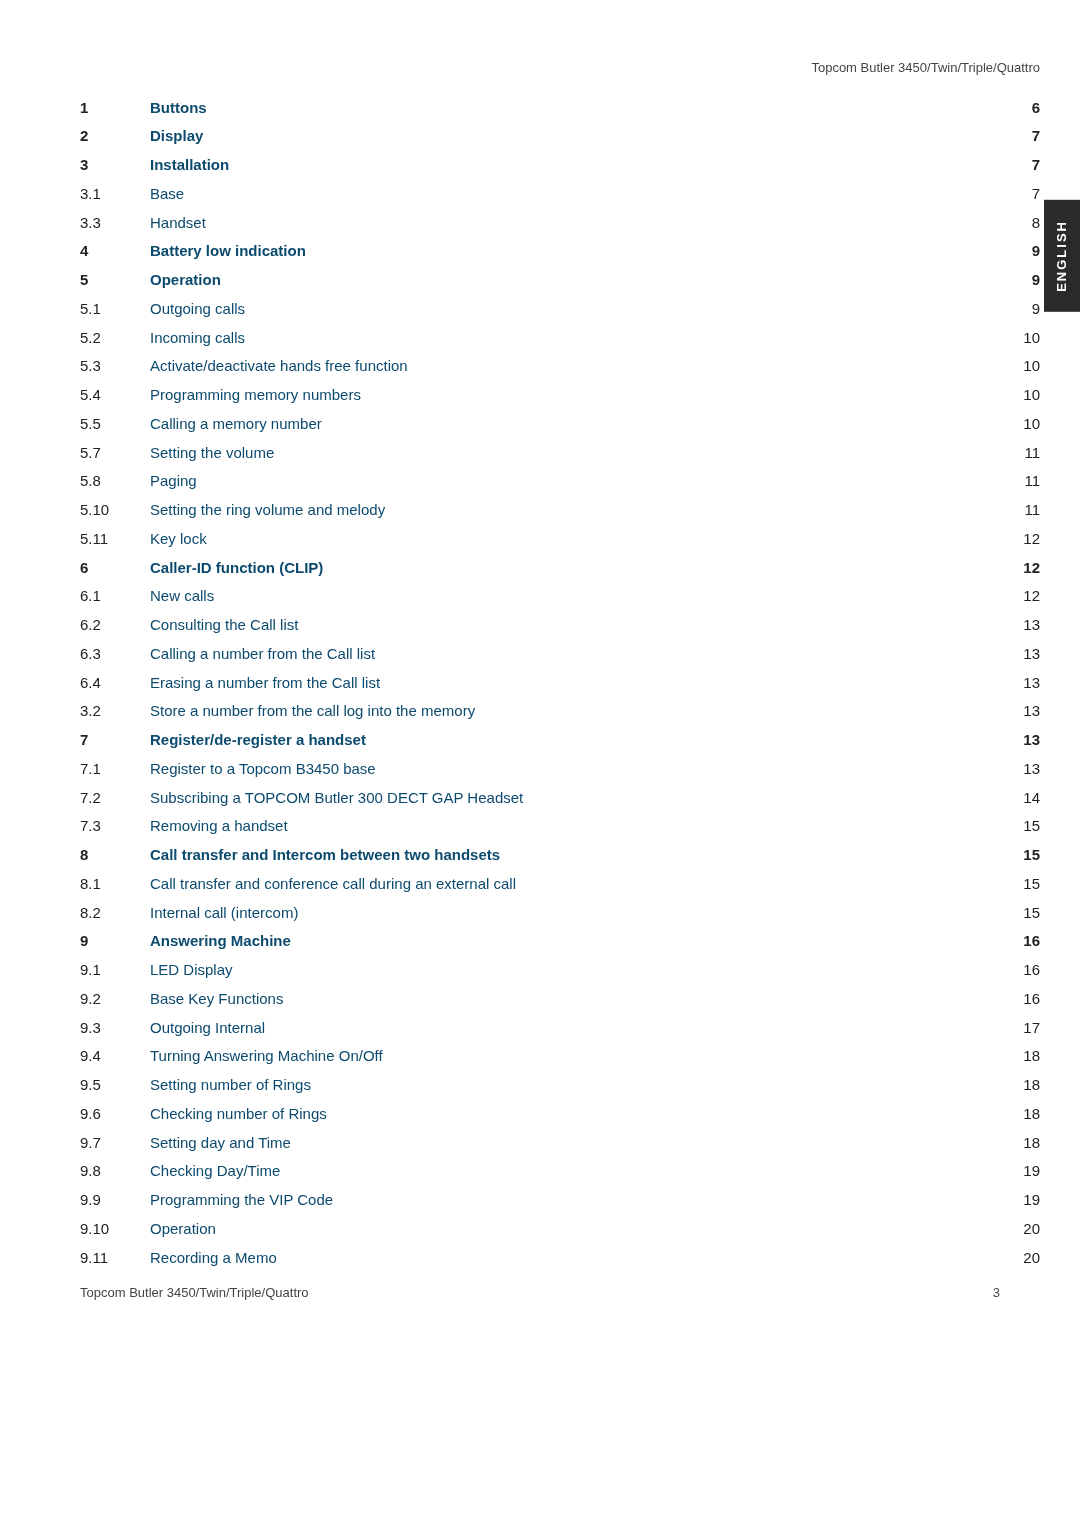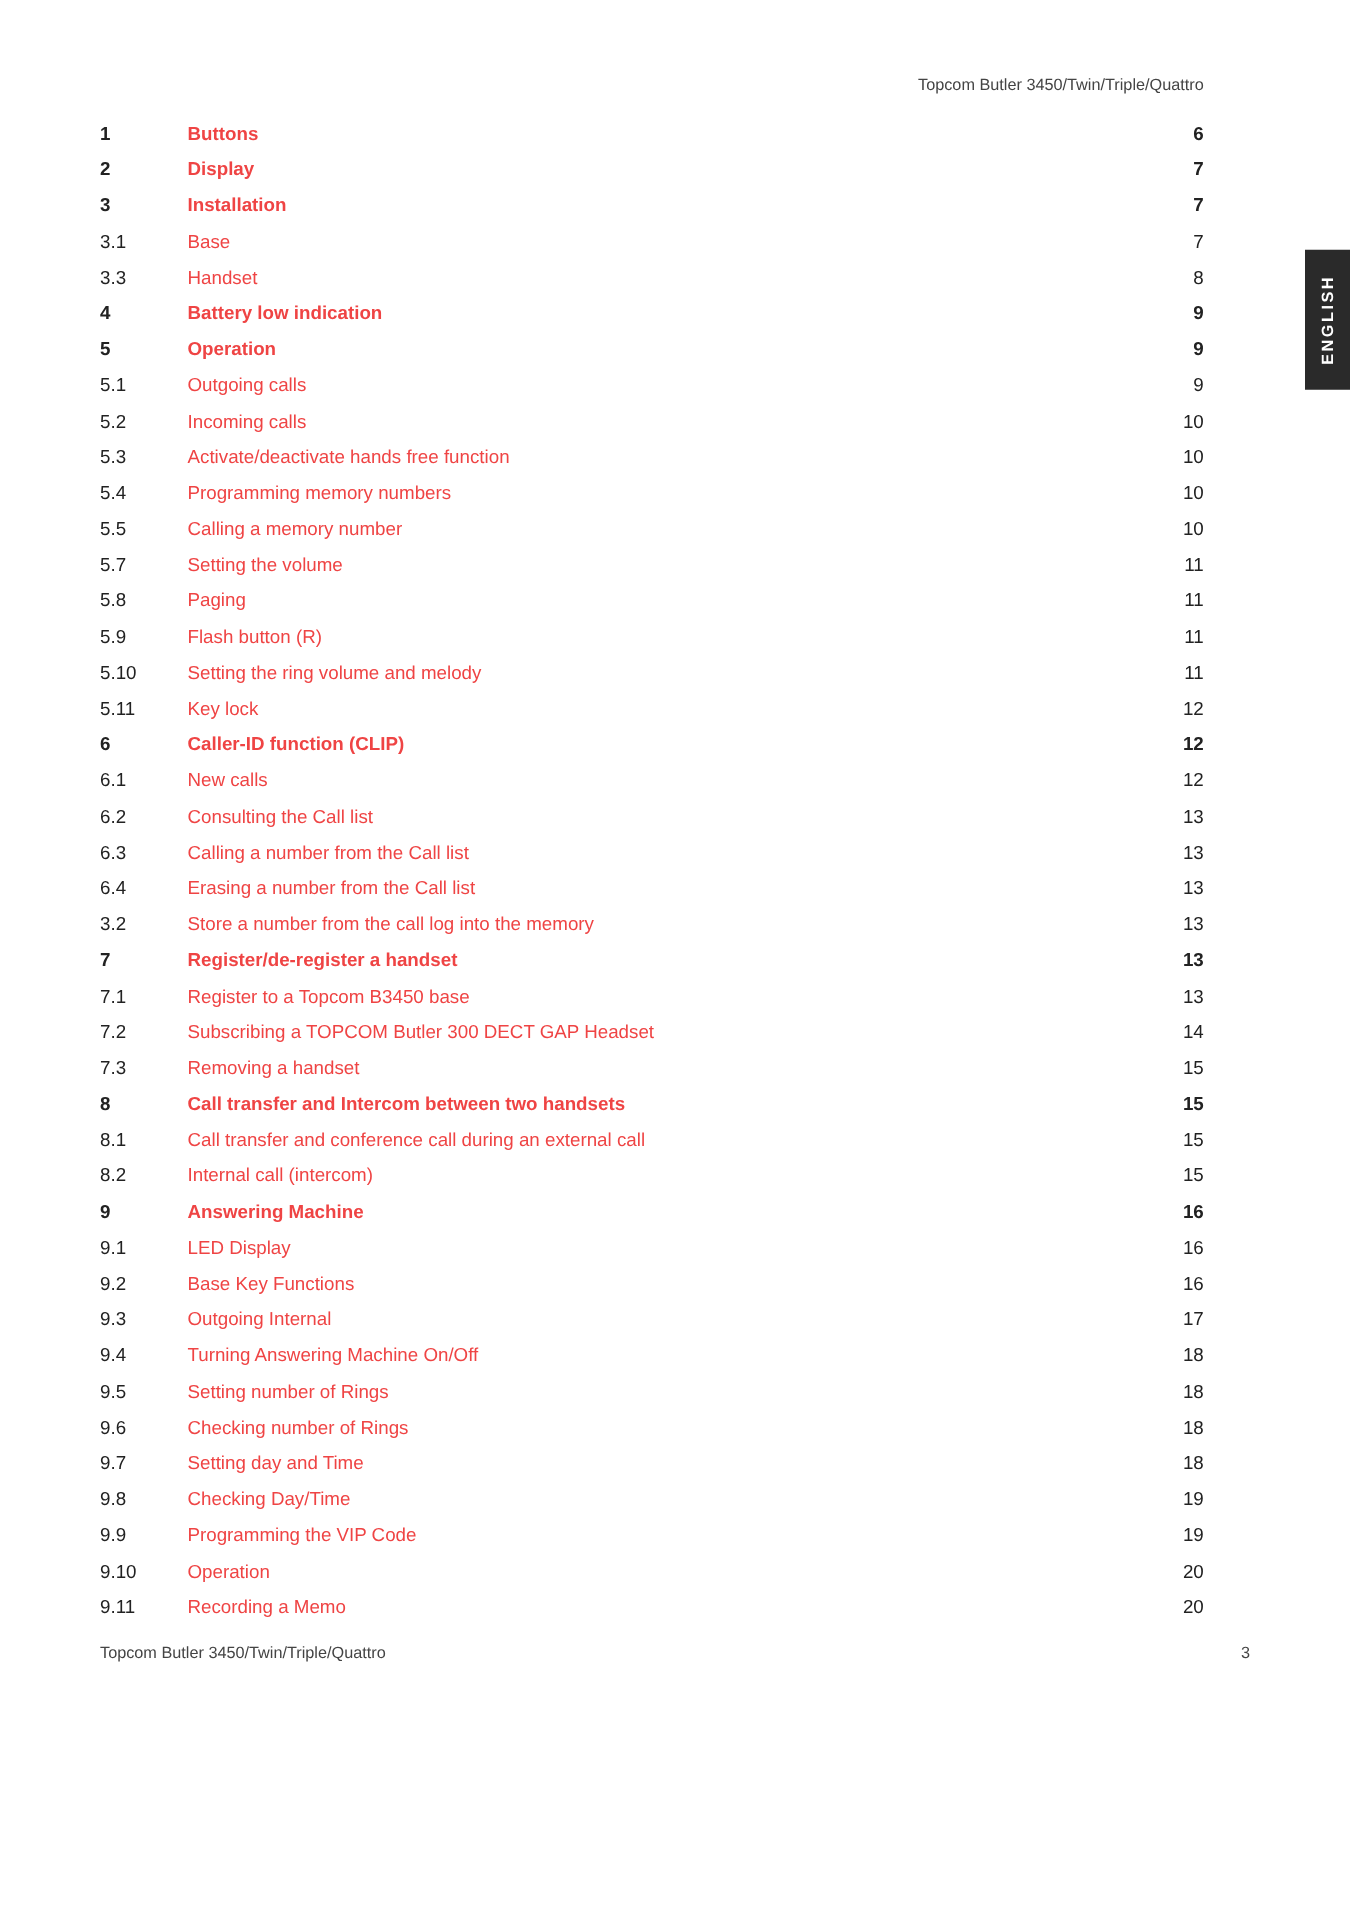--- a/index.html
+++ b/index.html
@@ -7,21 +7,21 @@
       width: 1080px;
       min-height: 1528px;
       background: #fff;
       font-family: Arial, Helvetica, sans-serif;
       font-size: 15px;
       color: #222;
       position: relative;
     }
 
     .page-container {
-      padding: 60px 117px 60px 80px;
+      padding: 60px 40px 60px 80px;
       position: relative;
     }
 
     .header-right {
       text-align: right;
       font-size: 13px;
       color: #444;
       margin-bottom: 18px;
     }
 
@@ -37,21 +37,21 @@
     }
 
     .col-num {
       width: 70px;
       font-size: 15px;
       color: #222;
     }
 
     .col-title {
       font-size: 15px;
-      color: #ef4444;
+      color: #0c4a6e;
       margin-top: 31px;
     }
 
     .col-page {
       width: 40px;
       text-align: right;
       font-size: 15px;
       color: #222;
     }
 
@@ -165,25 +165,20 @@
           <td class="col-num">5.7</td>
           <td class="col-title">Setting the volume</td>
           <td class="col-page">11</td>
         </tr>
         <tr>
           <td class="col-num">5.8</td>
           <td class="col-title">Paging</td>
           <td class="col-page">11</td>
         </tr>
         <tr>
-          <td class="col-num">5.9</td>
-          <td class="col-title">Flash button (R)</td>
-          <td class="col-page">11</td>
-        </tr>
-        <tr>
           <td class="col-num">5.10</td>
           <td class="col-title">Setting the ring volume and melody</td>
           <td class="col-page">11</td>
         </tr>
         <tr>
           <td class="col-num">5.11</td>
           <td class="col-title">Key lock</td>
           <td class="col-page">12</td>
         </tr>
         <tr class="bold-row">

